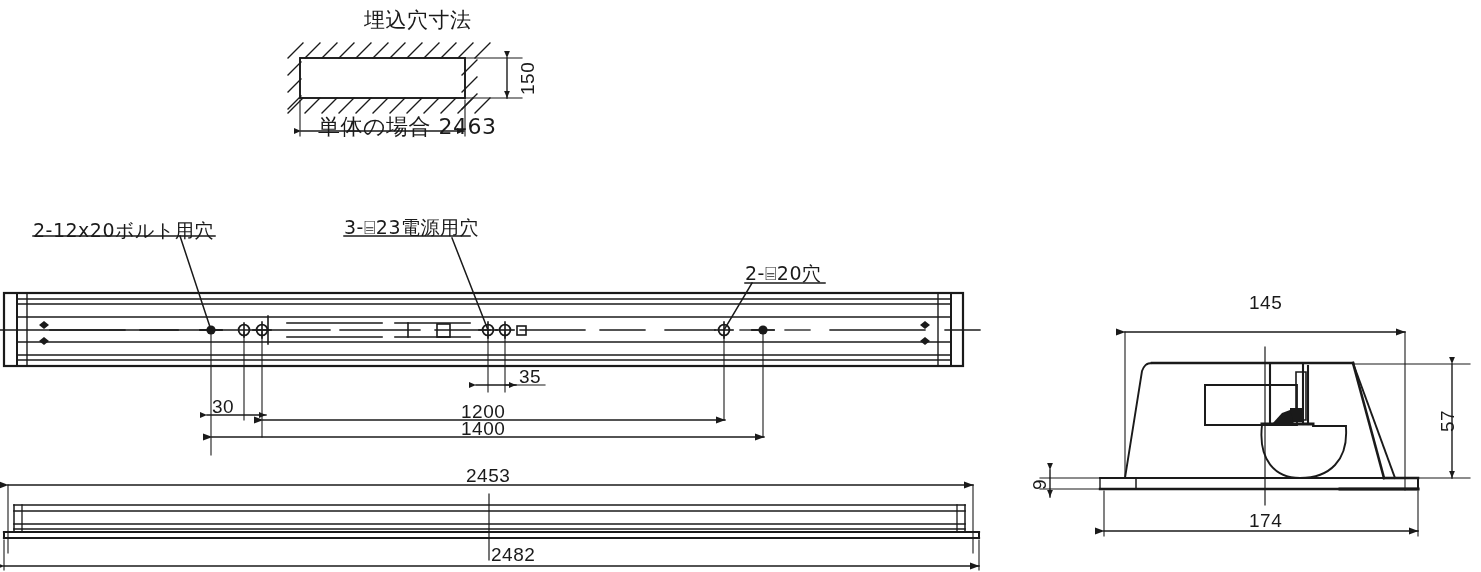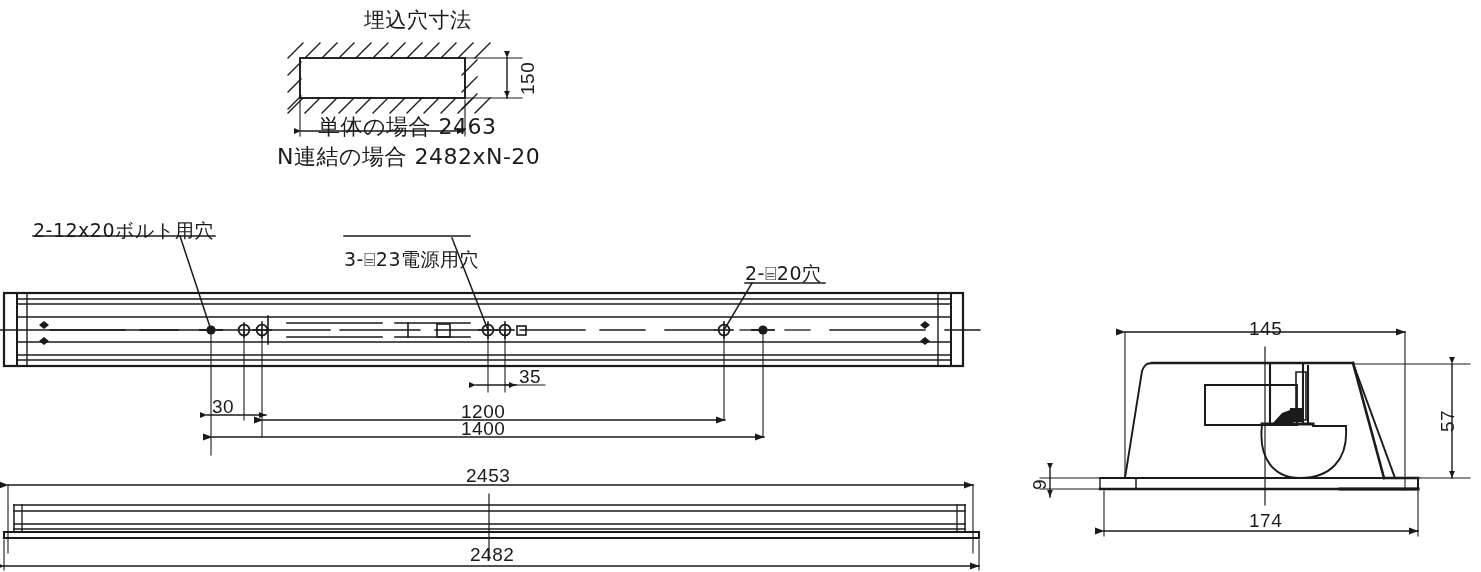--- a/index.html
+++ b/index.html
@@ -286,41 +286,40 @@
 
     </g>
   </svg>
 
   <div class="lbl jp ttl" style="left:364px;top:6px;">埋込穴寸法</div>
 
   <div class="lbl num rot" style="left:517px;top:95px;">150</div>
 
   <div class="lbl jp sm" style="left:318px;top:112px;">単体の場合  2463</div>
 
-  <div class="lbl jp sm" style="left:277px;top:142px;">N連結の場合  2482xN-20</div>
 
   <div class="lbl jp" style="left:33px;top:218px;">2-12x20ボルト用穴</div>
 
-  <div class="lbl jp" style="left:344px;top:215px;margin-top:32px;">3-⌸23電源用穴</div>
+  <div class="lbl jp" style="left:344px;top:215px;">3-⌸23電源用穴</div>
 
   <div class="lbl jp" style="left:745px;top:261px;">2-⌸20穴</div>
 
   <div class="lbl num" style="left:519px;top:366px;">35</div>
 
   <div class="lbl num" style="left:212px;top:396px;">30</div>
 
   <div class="lbl num" style="left:461px;top:401px;">1200</div>
 
   <div class="lbl num" style="left:461px;top:418px;">1400</div>
 
   <div class="lbl num" style="left:466px;top:465px;text-align:right;">2453</div>
 
-  <div class="lbl num" style="left:470px;top:544px;">2482</div>
-
-  <div class="lbl num" style="left:1249px;top:318px;">145</div>
+  <div class="lbl num" style="left:491px;top:544px;">2482</div>
+
+  <div class="lbl num" style="left:1249px;top:292px;">145</div>
 
   <div class="lbl num" style="left:1249px;top:510px;">174</div>
 
   <div class="lbl num rot" style="left:1437px;top:432px;">57</div>
 
   <div class="lbl num rot" style="left:1029px;top:490px;">9</div>
 
 </div>
 
 </body></html>

